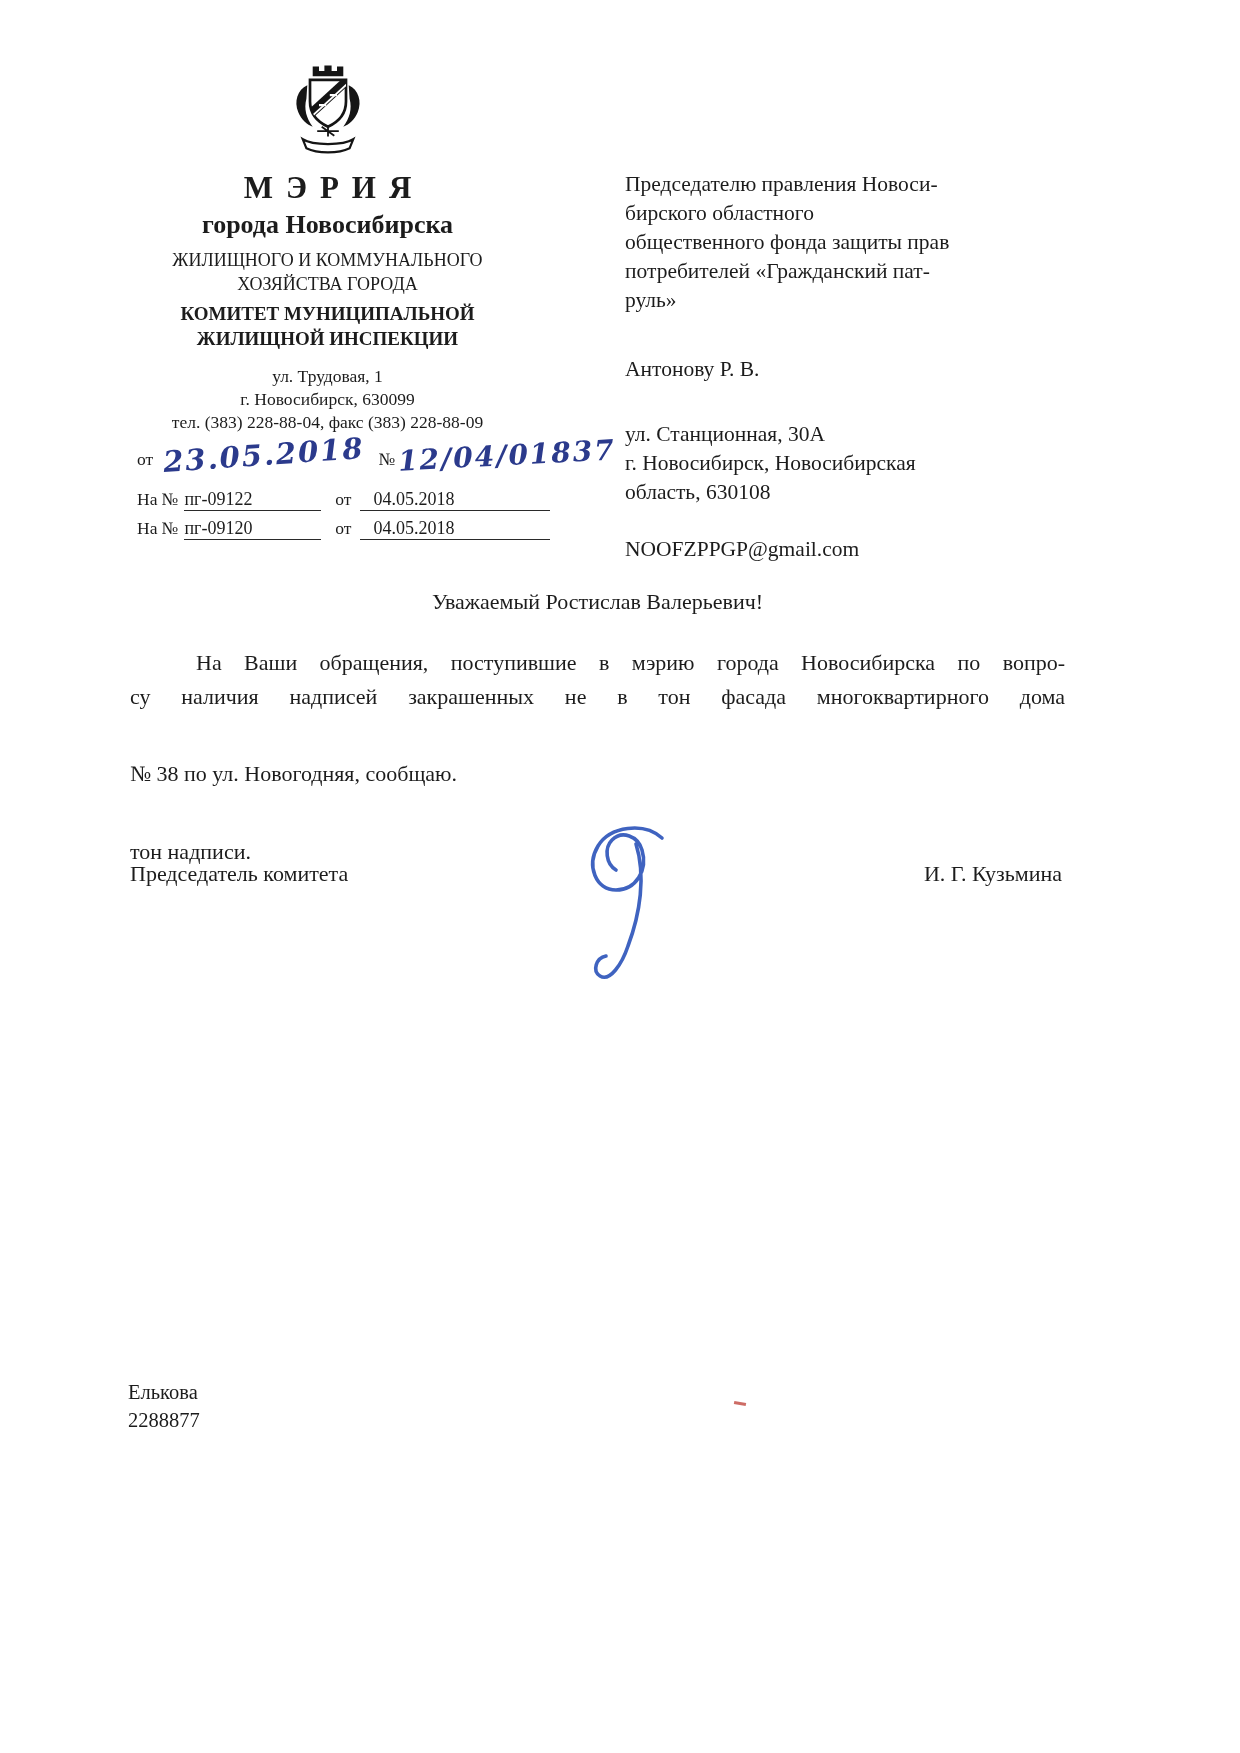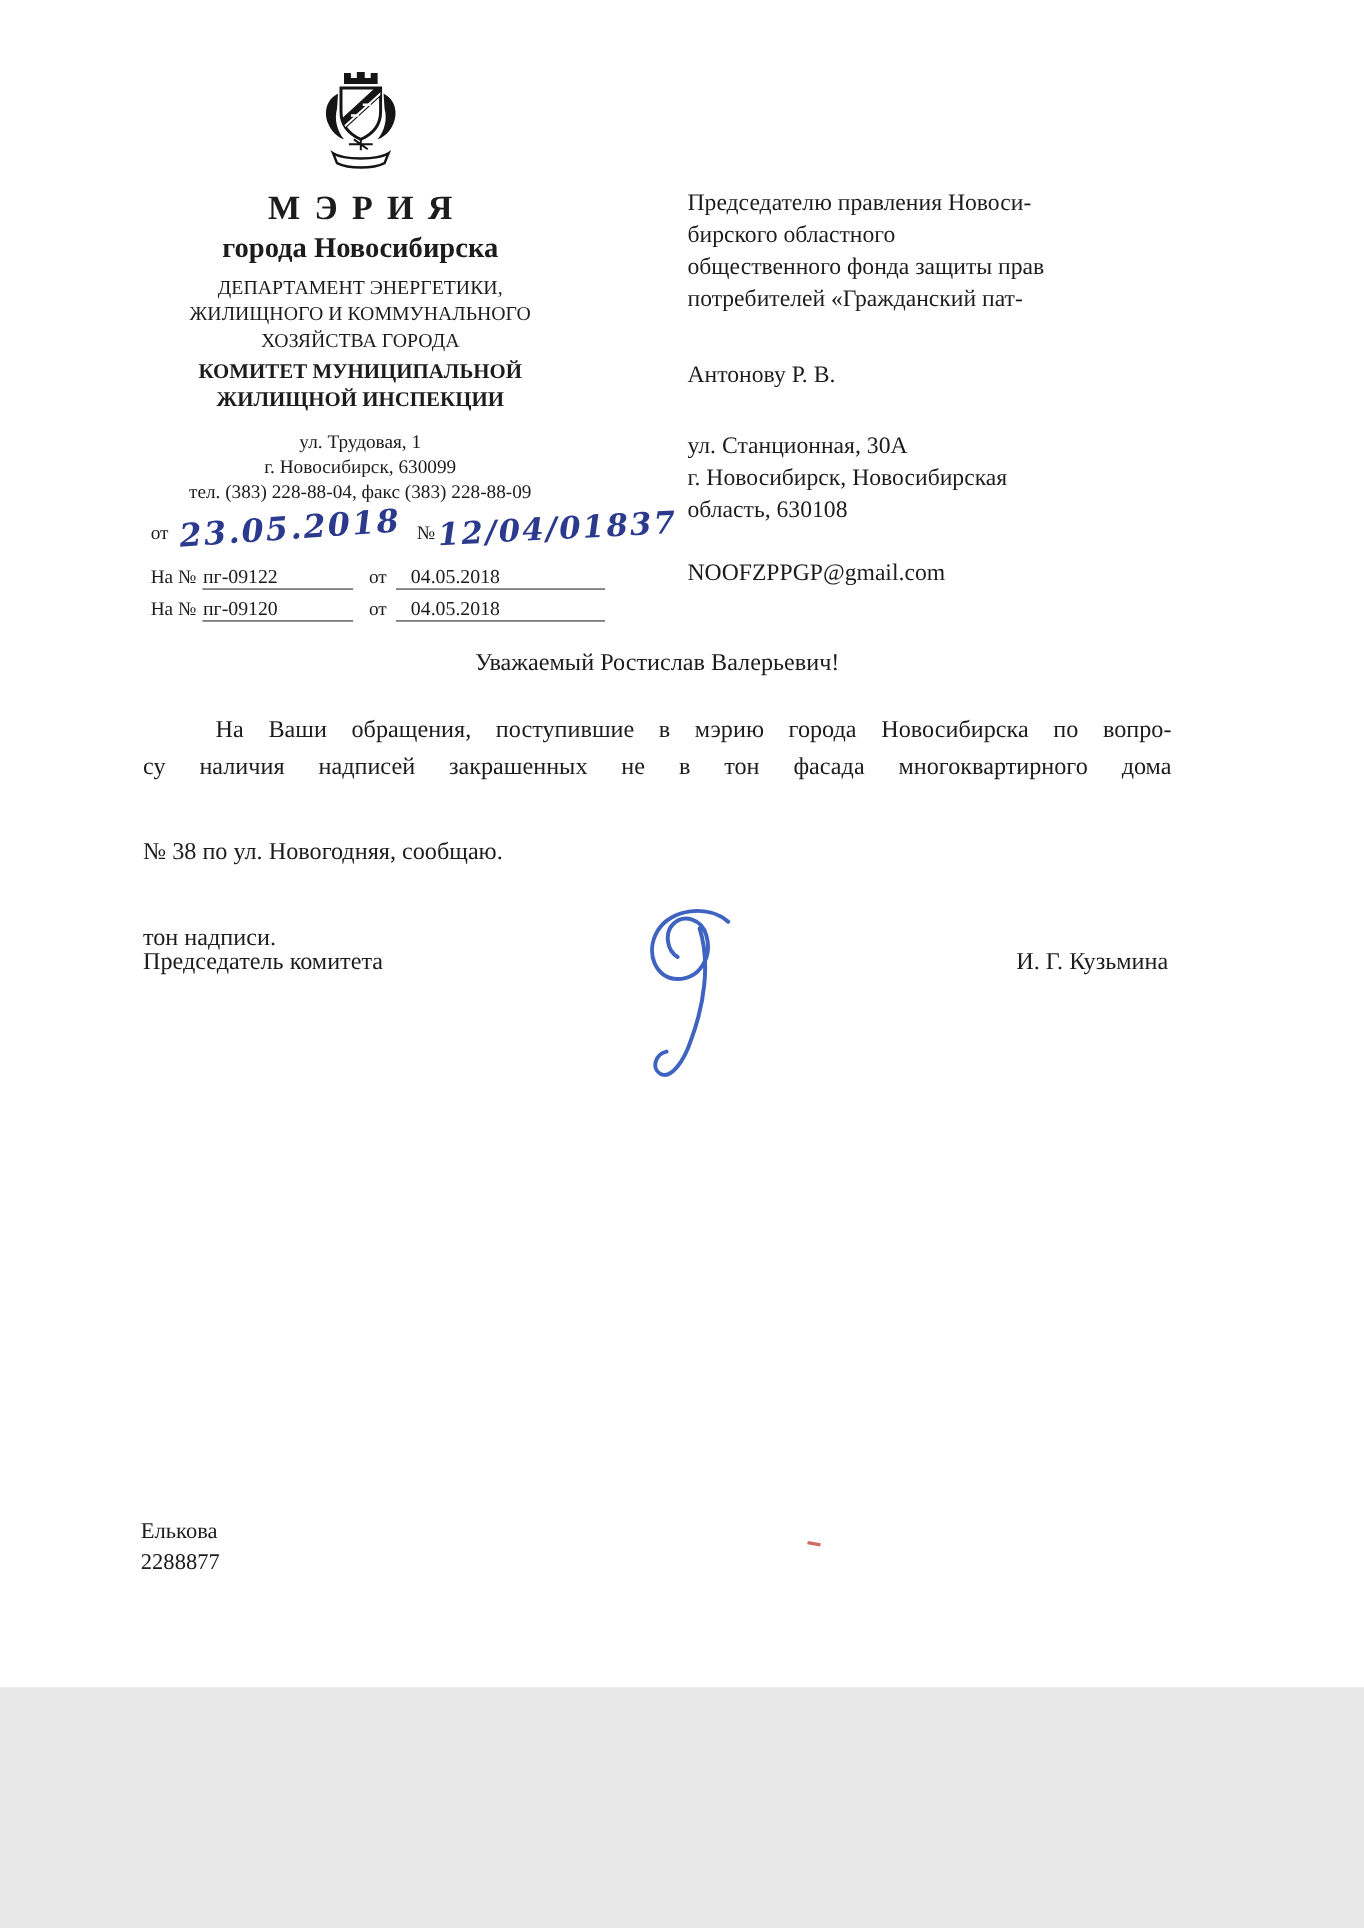--- a/index.html
+++ b/index.html
@@ -1,17 +1,17 @@
 <!DOCTYPE html>
 <html><head>
 <meta charset="utf-8">
 <style>
   html,body{margin:0;padding:0;background:#e8e8e8;}
   .page{
-    position:relative;width:1240px;height:1534px;margin:0 auto;background:#ffffff;
+    position:relative;width:1240px;height:1753px;margin:0 auto;background:#ffffff;
     font-family:"Liberation Serif","DejaVu Serif",serif;color:#1c1c1c;overflow:hidden;
   }
   
   .left-col{position:absolute;left:105px;top:58px;width:445px;text-align:center;}
   .emblem{display:inline-block;margin:0 auto;}
   .org1{font-size:31px;font-weight:bold;letter-spacing:13px;margin-top:12px;padding-left:13px;}
   .org2{font-size:26px;font-weight:bold;margin-top:4px;}
   .dept{font-size:18px;line-height:24px;margin-top:8px;}
   .committee{font-size:19px;font-weight:bold;line-height:25px;margin-top:5px;}
   .post-addr{font-size:17.5px;line-height:23px;margin-top:14px;}
@@ -77,21 +77,20 @@
         <path d="M38 81 L62 81 M50 75 L50 87 M43 76 L57 86" stroke="#151515" stroke-width="2"></path>
 
         <path d="M22 90 C33 97 67 97 78 90 L74 100 C62 106 38 106 26 100 Z" fill="none" stroke="#151515" stroke-width="2.5"></path>
       </svg>
     </div>
 
     <div class="org1">МЭРИЯ</div>
     <div class="org2">города Новосибирска</div>
 
     <div class="dept">
-      <div>ДЕПАРТАМЕНТ ЭНЕРГЕТИКИ,</div>
       <div>ЖИЛИЩНОГО И КОММУНАЛЬНОГО</div>
       <div>ХОЗЯЙСТВА ГОРОДА</div>
     </div>
 
     <div class="committee">
       <div>КОМИТЕТ МУНИЦИПАЛЬНОЙ</div>
       <div>ЖИЛИЩНОЙ ИНСПЕКЦИИ</div>
     </div>
 
     <div class="post-addr">
@@ -122,20 +121,21 @@
     </div>
 
   </div>
 
   <div class="right-col">
     <div class="addr-org">
       <div>Председателю правления Новоси-</div>
       <div>бирского областного</div>
       <div>общественного фонда защиты прав</div>
       <div>потребителей «Гражданский пат-</div>
+      <div>руль»</div>
     </div>
     <div class="addr-person">Антонову Р. В.</div>
     <div class="addr-addr">
       <div>ул. Станционная, 30А</div>
       <div>г. Новосибирск, Новосибирская</div>
       <div>область, 630108</div>
     </div>
     <div class="addr-email">NOOFZPPGP@gmail.com</div>
   </div>
 

